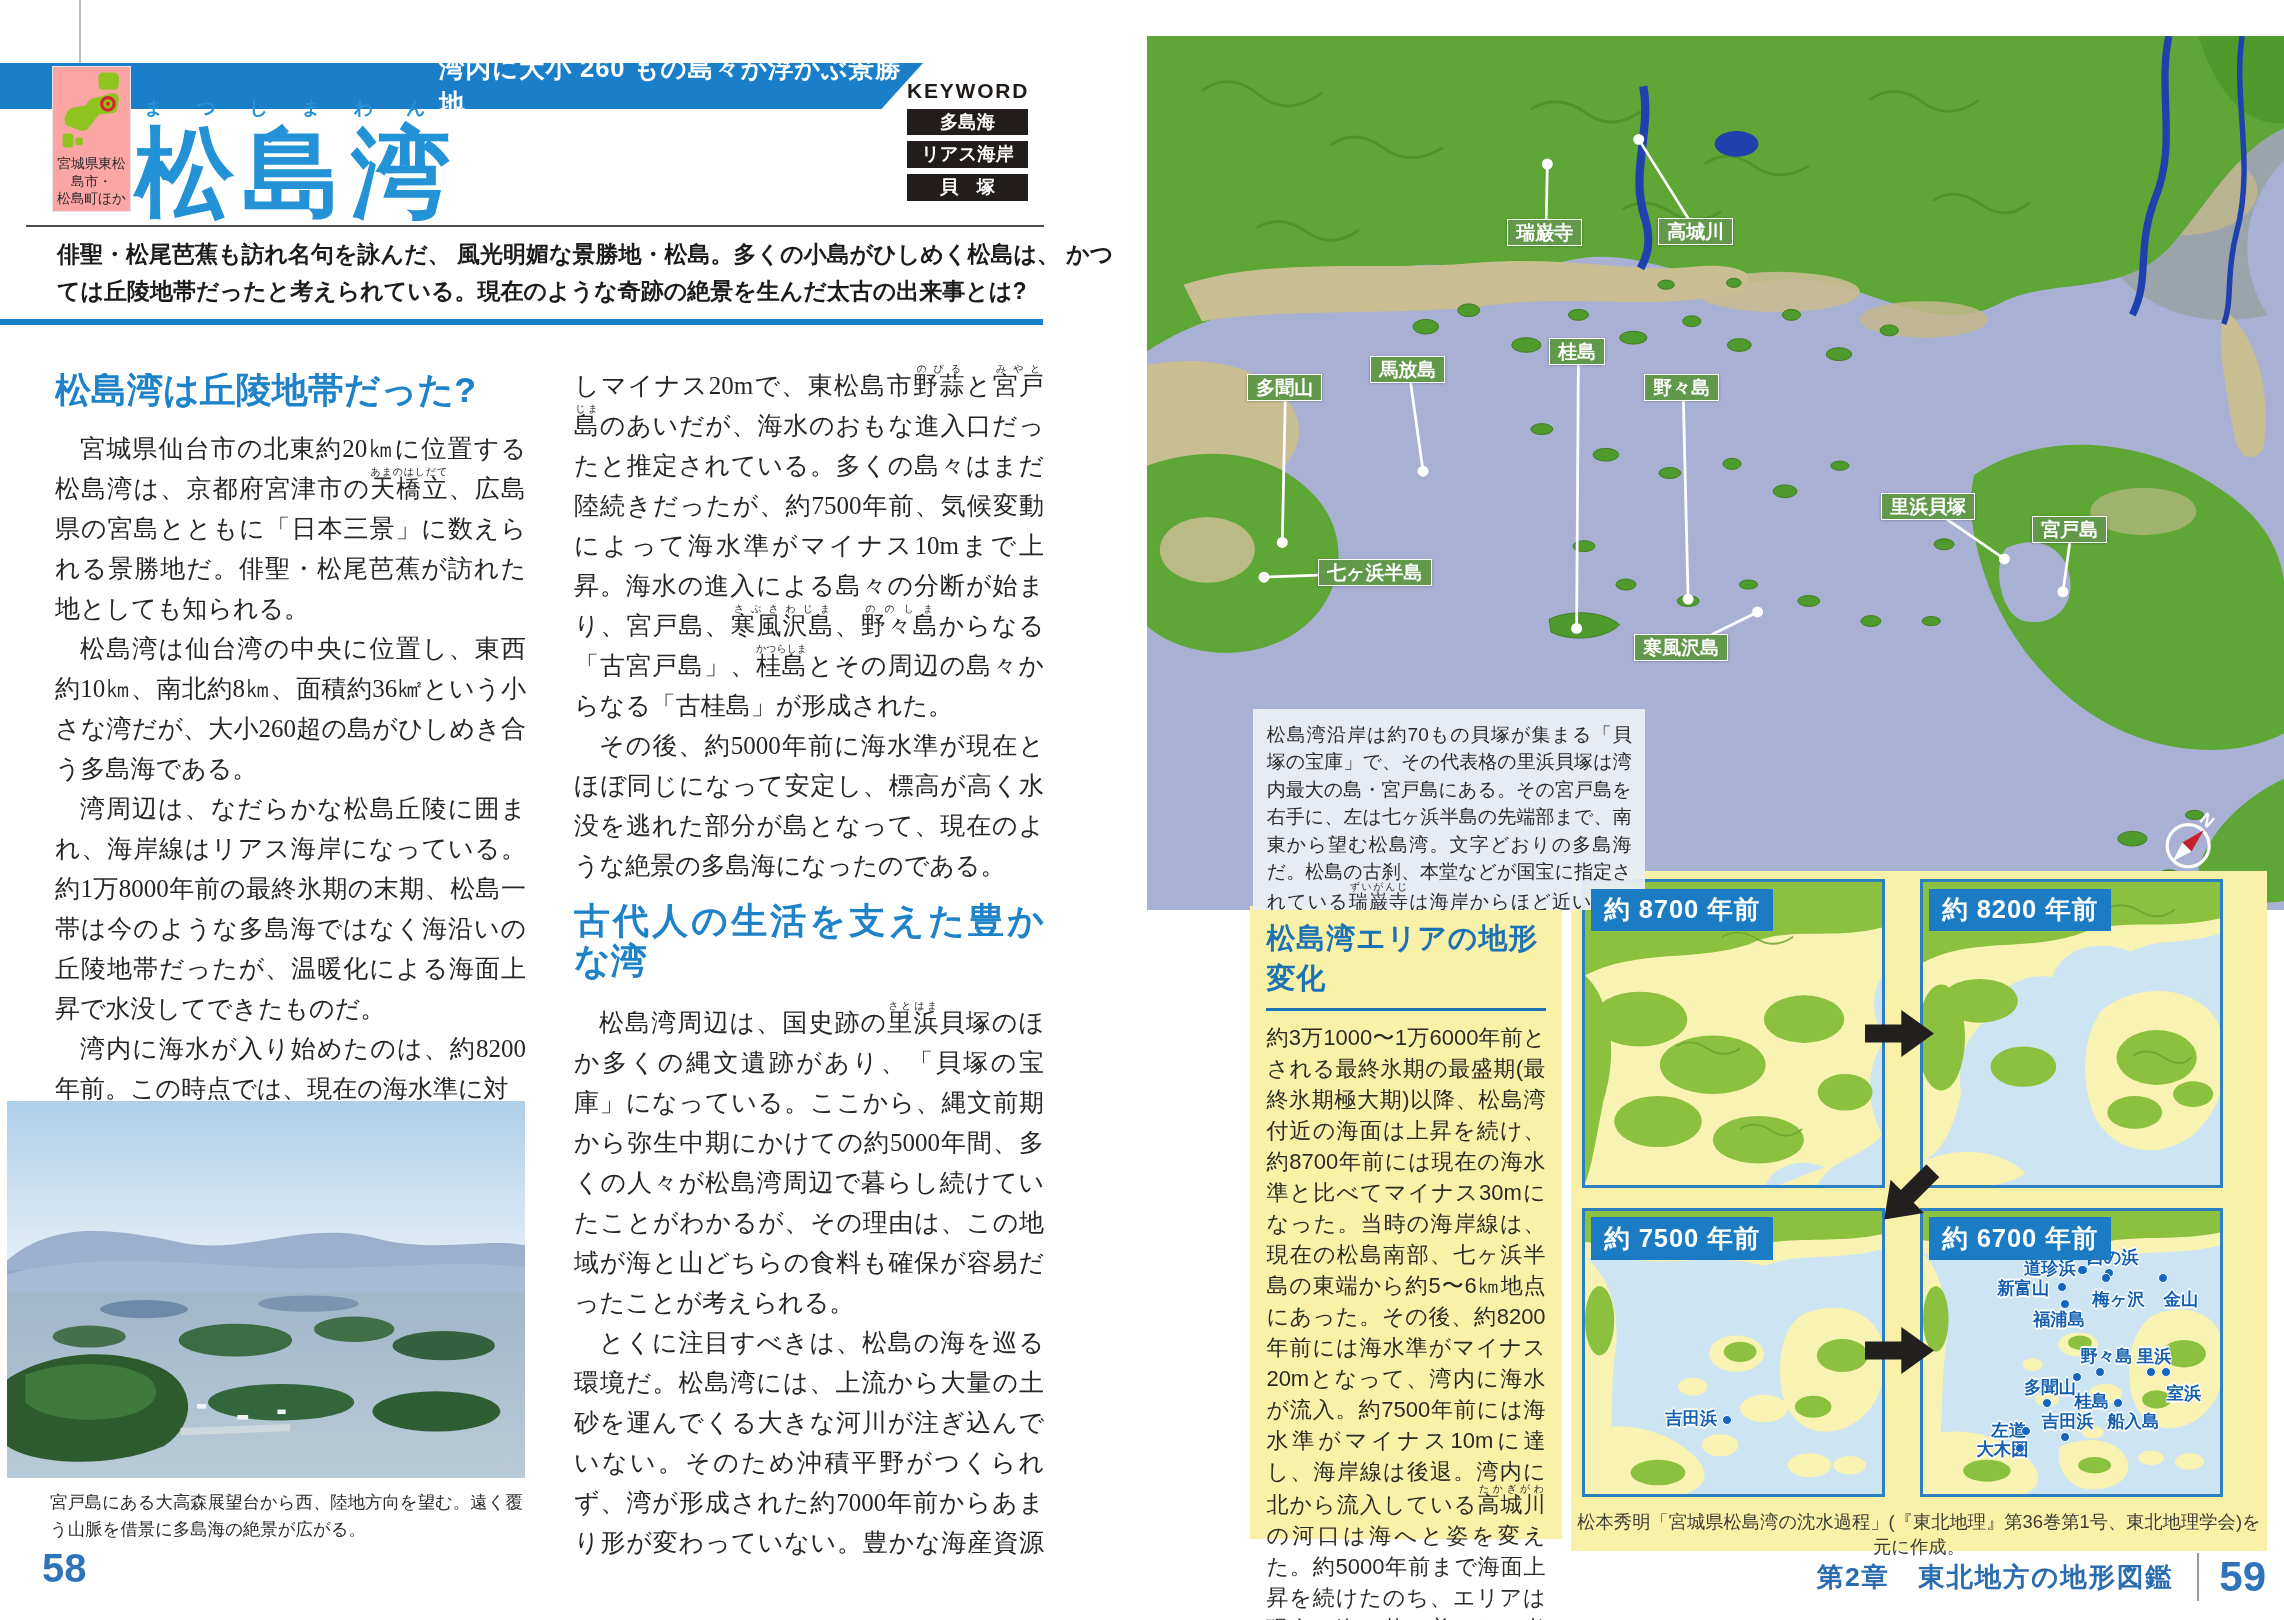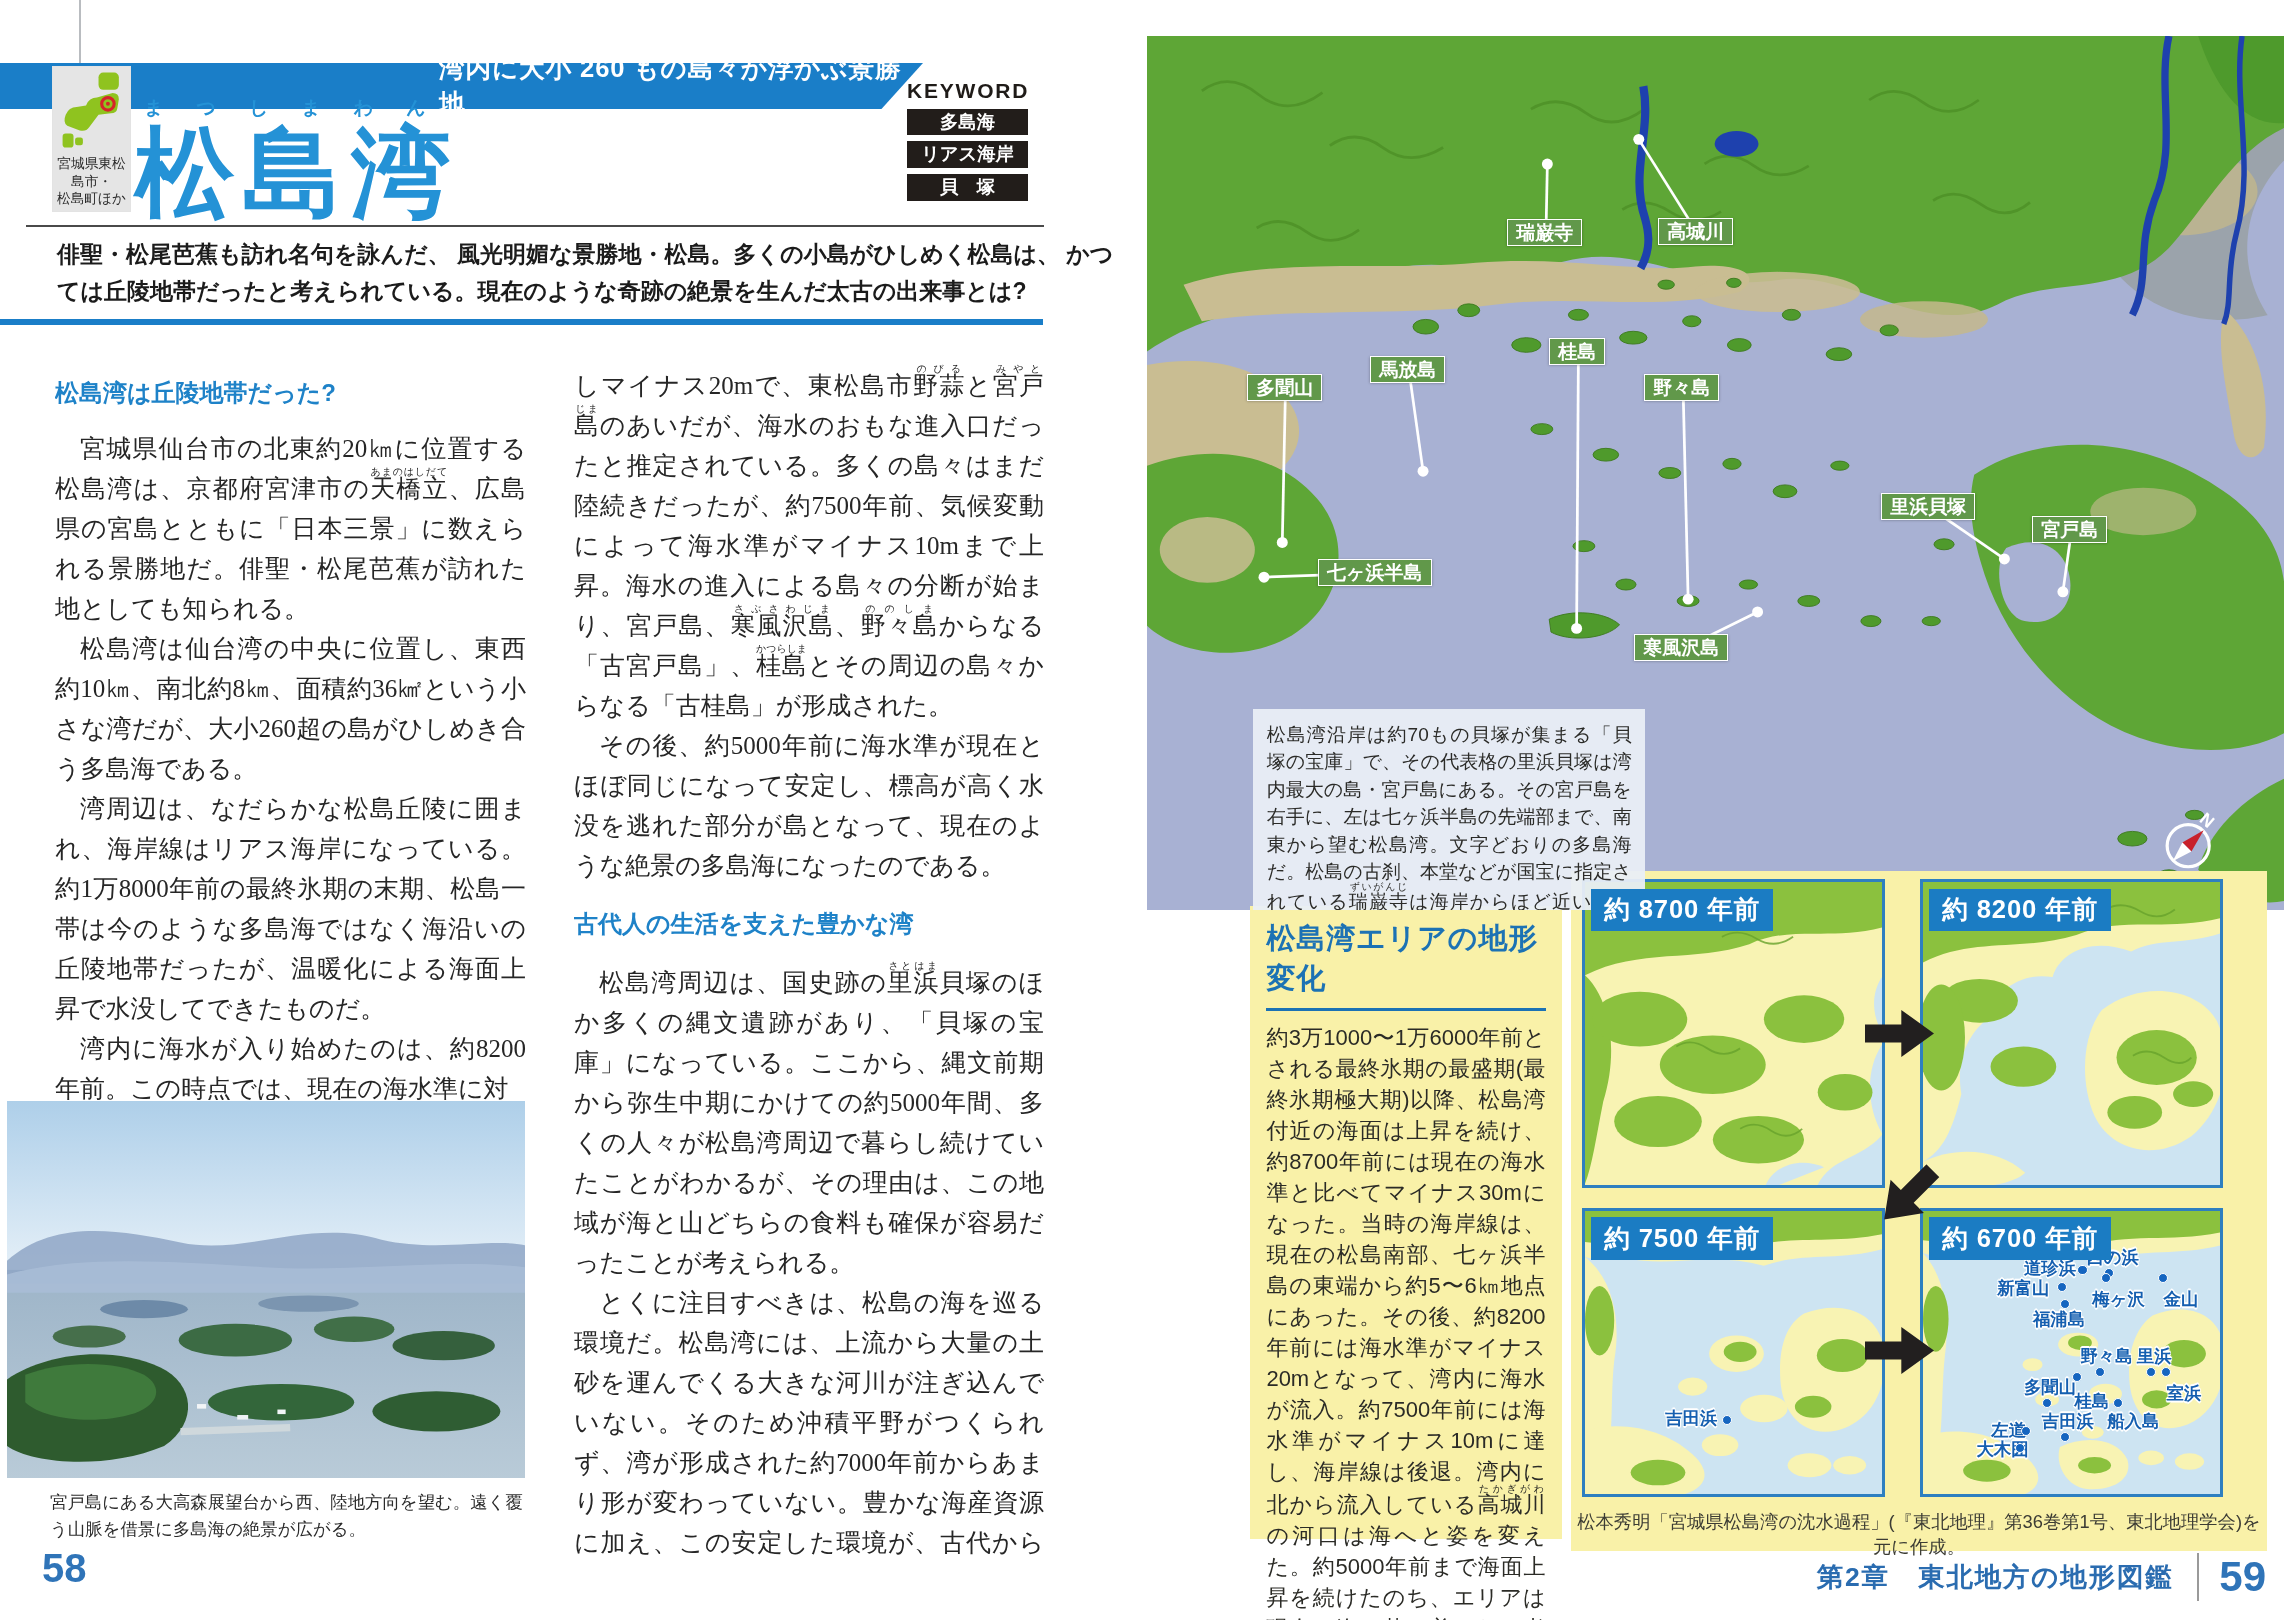--- a/index.html
+++ b/index.html
@@ -6,37 +6,37 @@
   body{
     width:2284px;height:1620px;position:relative;background:#ffffff;
     font-family:"Liberation Sans","DejaVu Sans",sans-serif;color:#222;overflow:hidden;
   }
   .abs{position:absolute;}
   
   #trim-line{left:79px;top:0;width:1.8px;height:64px;background:#b9bcc0;}
   #header-bar{left:0;top:63px;width:923px;height:46px;background:#1a7ec8;
     clip-path:polygon(0 0,100% 0,95.5% 100%,0 100%);display:flex;align-items:center;justify-content:flex-end;}
   #header-bar span{margin-left:439px;color:#fff;font-weight:bold;font-size:25.6px;letter-spacing:0.9px;}
-  #region-box{left:52px;top:66px;width:79px;height:146px;background:#e5e5e5;border:0.9px solid #e3e3e3;
+  #region-box{left:52px;top:66px;width:79px;height:146px;background:#fca5a5;border:0.9px solid #e3e3e3;
     display:flex;flex-direction:column;align-items:center;justify-content:space-between;padding:3.7px 1.8px;box-sizing:border-box;}
   #region-box .loc{font-size:13.7px;line-height:17.4px;text-align:center;color:#2b2b2b;}
   #title-ruby{left:144px;top:95px;width:384px;font-size:19px;font-weight:bold;color:#2492d6;letter-spacing:33px;white-space:nowrap;}
   #big-title{left:135px;top:108px;font-size:99px;font-weight:900;color:#2492d6;letter-spacing:9.1px;white-space:nowrap;}
   #kw{left:907px;top:79px;width:121px;}
   #kw .kw-label{font-size:21px;font-weight:900;letter-spacing:1.8px;color:#1f1b18;text-align:center;margin-bottom:5.5px;}
   #kw .kw-item{background:#221d1a;color:#fff;font-size:18.3px;font-weight:bold;text-align:center;
     height:26.5px;line-height:26.5px;margin-bottom:6.4px;}
   #rule-thin{left:25.6px;top:225px;width:1018px;height:1.8px;background:#4a4a4a;}
   #lead{left:57px;top:236px;width:991px;font-size:23px;font-weight:bold;line-height:37px;color:#1b1b1b;white-space:nowrap;}
   #rule-blue{left:0;top:319px;width:1043px;height:6.4px;background:#1a7ec8;}
   
   .col{position:absolute;font-family:"Liberation Serif","DejaVu Serif",serif;font-size:25px;line-height:40px;color:#262626;text-align:justify;}
   #col1{left:55px;top:373px;width:471px;height:727px;overflow:hidden;}
   #col2{left:574px;top:364px;width:470px;height:1197px;overflow:hidden;}
-  .col h2{font-family:Liberation Sans, sans-serif;font-size:24px;font-weight:900;color:#1e82c8;margin:0 0 16.4px 0;line-height:40px;}
+  .col h2{font-family:Liberation Mono, monospace;font-size:36px;font-weight:900;color:#1e82c8;margin:0 0 16.4px 0;line-height:40px;}
   .col h2.mid{margin-top:18.3px;}
   .col p{margin:0;}
   .col p.indent{text-indent:1em;}
   ruby rt{font-size:10px;color:inherit;letter-spacing:0;}
   
   #photo{left:7.3px;top:1101px;width:518px;height:377px;overflow:hidden;}
   #photo-caption{left:50px;top:1489px;width:475px;font-size:17.4px;line-height:26.5px;color:#2b2b2b;}
   .pageno{color:#2f74b8;font-weight:bold;}
   #pageno-left{left:42px;top:1546px;font-size:40px;}
   

